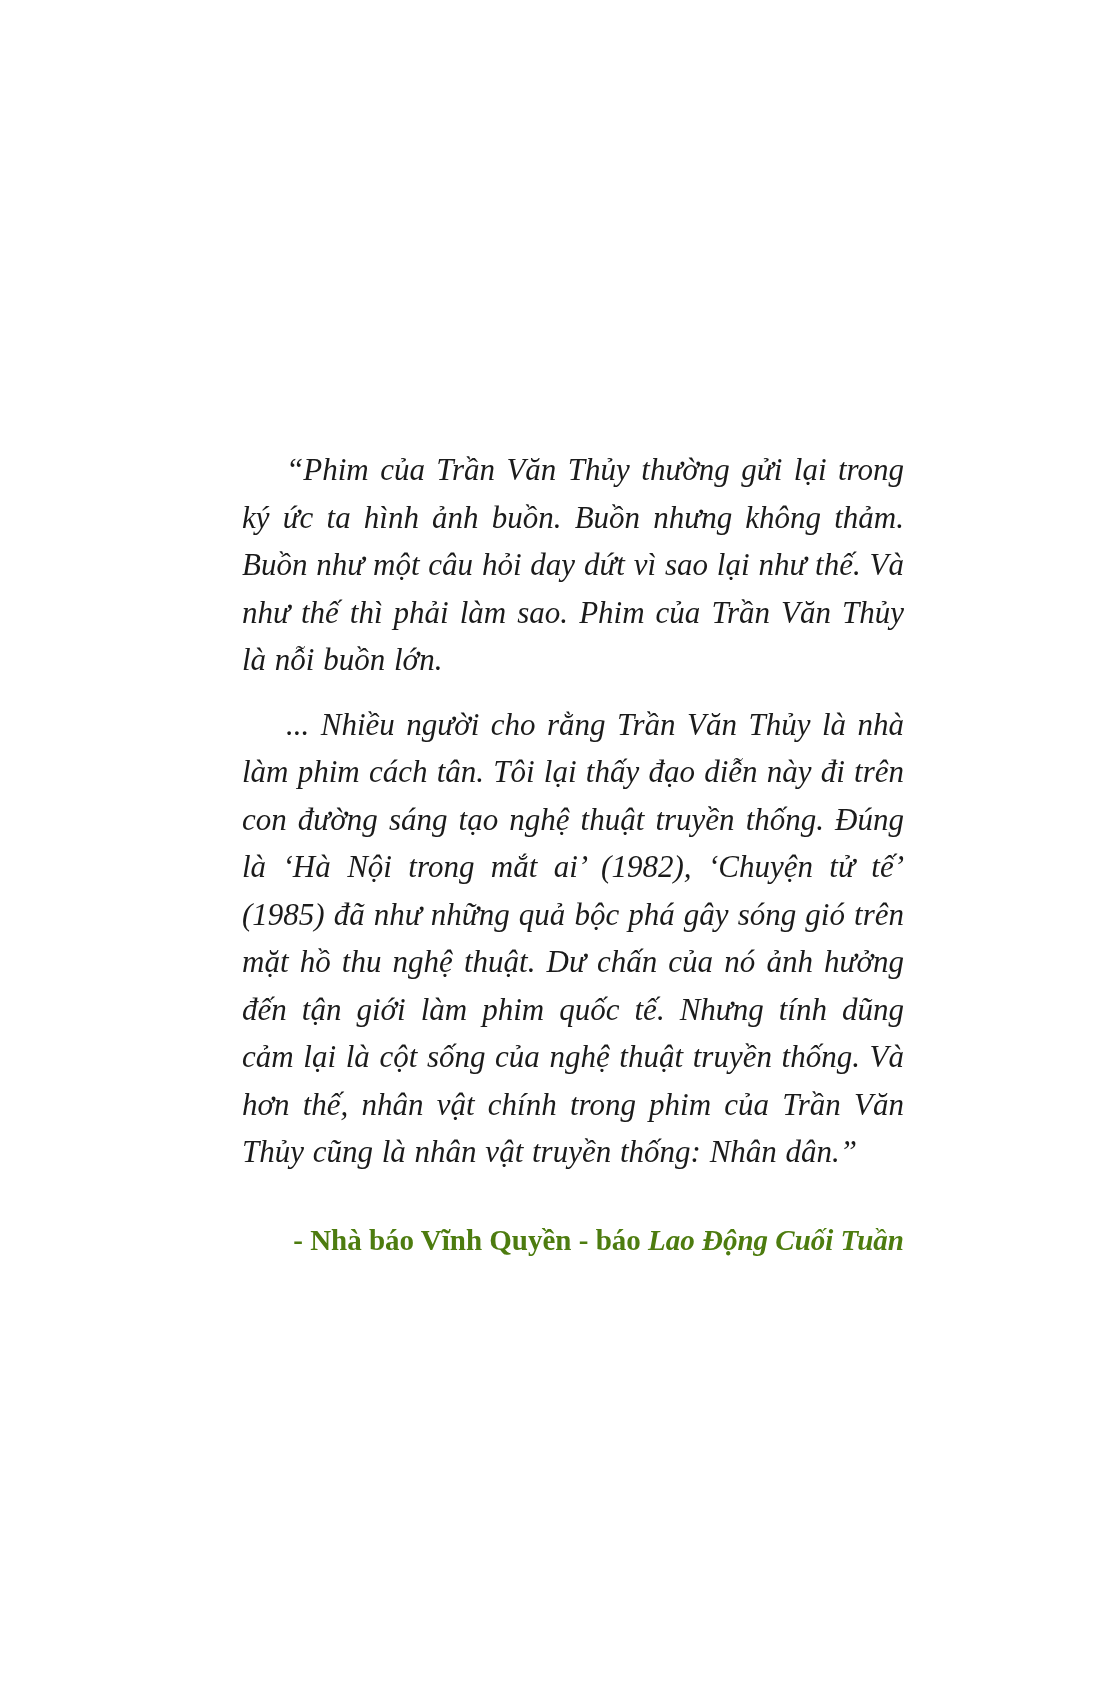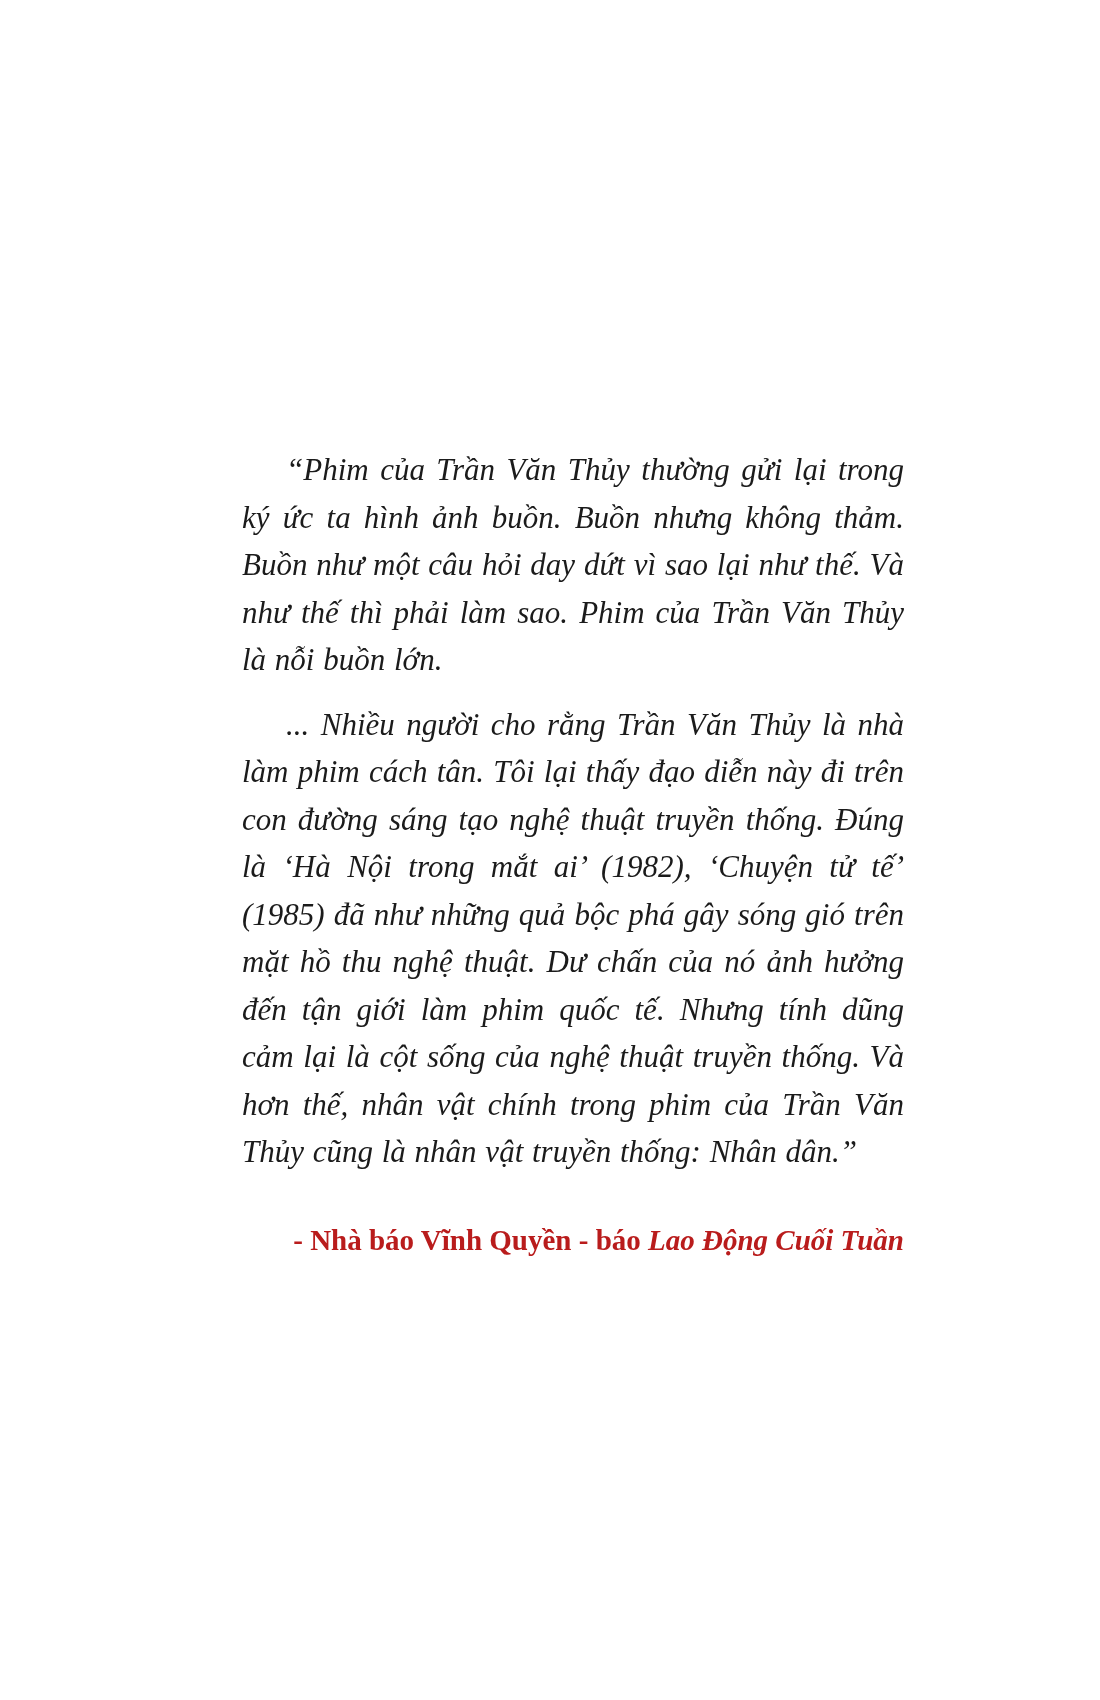--- a/index.html
+++ b/index.html
@@ -30,21 +30,21 @@
     text-indent: 44px;
     margin: 0 0 17px 0;
     word-spacing: 1px;
   }
   .attribution {
     margin: 44px 0 0 0;
     text-align: right;
     font-size: 29px;
     font-weight: bold;
     line-height: 40px;
-    color: #b91c1c;
+    color: #4d7c0f;
   }
   .attr-prefix {
     font-style: normal;
   }
   .attr-source {
     font-style: italic;
   }
 </style>
 </head>
 <body>

